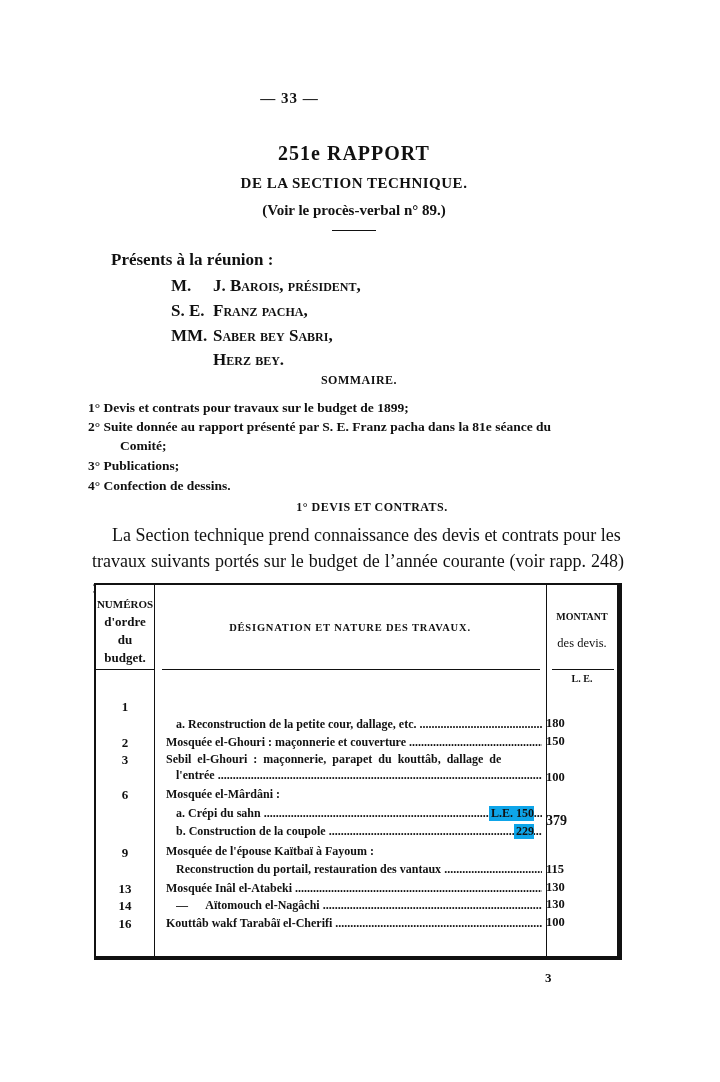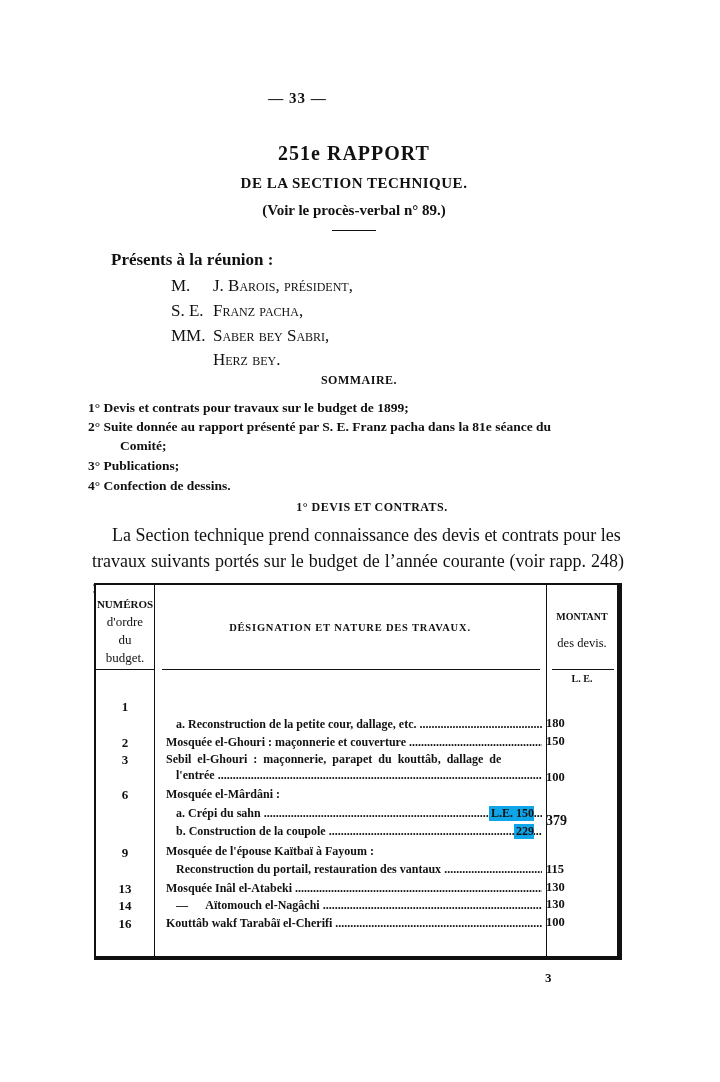--- a/index.html
+++ b/index.html
@@ -1,40 +1,40 @@
 <!DOCTYPE html>
 <html><head>
 <meta charset="utf-8">
 <style>
   html, body { margin: 0; padding: 0; background: #ffffff; }
   body { width: 720px; height: 1082px; position: relative; overflow: hidden; color: #111; font-family: "Liberation Serif", "DejaVu Serif", serif; }
   .abs { position: absolute; }
-  .center { left: 8px; width: 579px; text-align: center; }
+  .center { left: 0; width: 579px; text-align: center; }
   .pagenum { top: 90px; font-size: 15px; font-weight: bold; letter-spacing: 1px; }
   .title { top: 142px; font-size: 20px; font-weight: bold; letter-spacing: 1px; left: 0; width: 708px; }
   .subtitle { top: 175px; font-size: 15px; font-weight: bold; letter-spacing: 0.5px; left: 0; width: 708px; }
   .ref { top: 202px; font-size: 15px; font-weight: bold; left: 0; width: 708px; }
   .rule { top: 230px; left: 332px; width: 44px; height: 1px; background: #111; }
   .presents-label { top: 250px; left: 111px; font-size: 17px; font-weight: bold; }
-  .member { left: 171px; font-size: 17px; font-weight: normal; }
+  .member { left: 171px; font-size: 17px; font-weight: bold; }
   .member .role { display: inline-block; width: 42px; }
   .sc { font-variant: small-caps; }
   .sommaire { top: 373px; font-size: 12px; font-weight: bold; letter-spacing: 0.5px; left: 0; width: 718px; }
   .sum-item { left: 88px; font-size: 13.5px; font-weight: bold; width: 540px; }
   .sum-cont { left: 120px; font-size: 13.5px; font-weight: bold; }
   .section-head { top: 500px; font-size: 12px; font-weight: bold; letter-spacing: 0.5px; left: 0; width: 712px; padding-left: 16px; }
   .para { left: 92px; width: 532px; font-size: 18px; line-height: 26px; text-align: justify; }
   .para .indent { display: inline-block; width: 20px; }
   
   .tbl { top: 583px; left: 94px; width: 528px; height: 377px; border: 2px solid #111; border-right-width: 5px; border-bottom-width: 4px; box-sizing: border-box; }
   .vline { position: absolute; top: 0; bottom: 0; width: 1px; background: #111; }
   .hline { position: absolute; height: 1px; background: #111; }
   .th { position: absolute; text-align: center; font-weight: bold; }
   .th-num { left: 0; width: 58px; top: 10px; font-size: 11px; line-height: 18px; }
-  .th-num .big { font-size: 13px; font-weight: normal; }
+  .th-num .big { font-size: 13px; font-weight: bold; }
   .th-desig { left: 58px; width: 392px; top: 37px; font-size: 10.5px; letter-spacing: 0.8px; }
   .th-mont { left: 450px; width: 72px; top: 19px; font-size: 10px; line-height: 26px; }
   .th-mont .big { font-size: 12.5px; font-weight: normal; }
   .th-le { left: 450px; width: 72px; top: 88px; font-size: 10px; }
   .row-num { position: absolute; left: 0; width: 58px; text-align: center; font-size: 13px; font-weight: bold; }
   .row-text { position: absolute; left: 70px; width: 376px; font-size: 12px; font-weight: bold; white-space: nowrap; overflow: hidden; }
   .row-text.sub { left: 80px; width: 366px; }
   .row-val { position: absolute; left: 450px; width: 72px; text-align: left; font-size: 12.5px; font-weight: bold; }
   .dots::after { content: " ....................................................................................................................................."; }
   .inner-amt { position: absolute; right: 8px; font-size: 12px; font-weight: bold; background: #0ea5e9; padding-left: 2px; }

